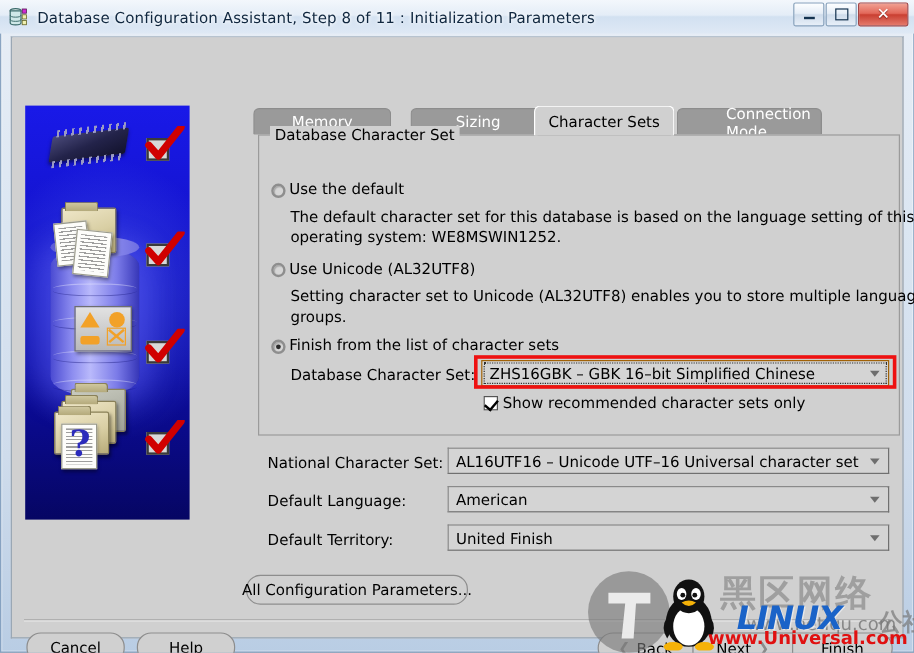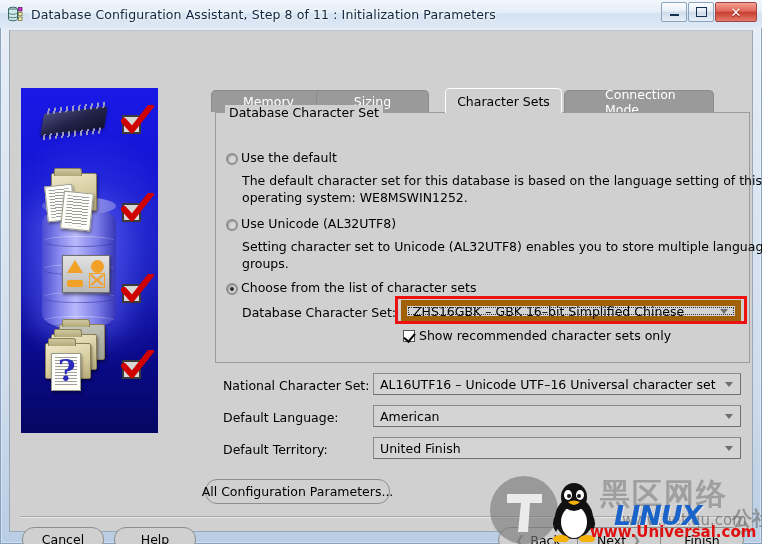--- a/index.html
+++ b/index.html
@@ -278,21 +278,21 @@
     display:flex; align-items:center; justify-content:center;
   }
   .combo .arrow::after{
     content:""; width:0;height:0;
     border-left:4.5px solid transparent;
     border-right:4.5px solid transparent;
     border-top:5px solid #6e6e6e;
     margin-right:6px;
   }
   .combo.focused{
-    border:6px solid #a16207;
+    border:1px solid #a16207;
     box-shadow: inset 0 0 0 1px #d4d4d4;
     align-items: center;
   }
   .combo.focused .focusring{
     position:absolute; left:1px; top:1px; right:1px; bottom:1px;
     border:1px dotted #303030;
     pointer-events:none;
   }
 
   
@@ -481,46 +481,46 @@
         <svg class="tick" viewBox="0 0 34 30">
             <path d="M4 16 L12 25 L31 1" stroke="#d00000" stroke-width="6" fill="none" stroke-linecap="round" stroke-linejoin="round"></path>
           </svg>
       </div>
     </div>
 
     <div id="tabstrip">
       <div class="tab" style="left:6px;width:115px;">
         <span>Memory</span>
       </div>
-      <div class="tab" style="left:111px;width:113px;">
+      <div class="tab" style="left:137px;width:113px;">
         <span>Sizing</span>
       </div>
       <div class="tab active" style="left:240px;width:117px;">
         <span>Character Sets</span>
       </div>
-      <div class="tab" style="left:359px;width:150px;padding-left:40px;">
+      <div class="tab" style="left:359px;width:121px;padding-left:40px;">
         <span>Connection Mode</span>
       </div>
     </div>
 
     <div id="groupbox"></div>
     <div id="groupbox-title" class="lbl">Database Character Set</div>
 
     <div class="radio" style="left:216px;top:122px;"></div>
     <div class="lbl" style="position:absolute;left:231px;top:119px;">Use the default</div>
     <div class="lbl" style="position:absolute;left:232px;top:142px;">The default character set for this database is based on the language setting of this</div>
     <div class="lbl" style="position:absolute;left:232px;top:159px;">operating system: WE8MSWIN1252.</div>
 
     <div class="radio" style="left:216px;top:188px;"></div>
     <div class="lbl" style="position:absolute;left:231px;top:185px;">Use Unicode (AL32UTF8)</div>
     <div class="lbl" style="position:absolute;left:232px;top:208px;">Setting character set to Unicode (AL32UTF8) enables you to store multiple language</div>
     <div class="lbl" style="position:absolute;left:232px;top:225px;">groups.</div>
 
     <div class="radio sel" style="left:216px;top:252px;"></div>
-    <div class="lbl" style="position:absolute;left:231px;top:249px;">Choose from the list of character sets</div>
+    <div class="lbl" style="position:absolute;left:231px;top:249px;">Finish from the list of character sets</div>
 
     <div class="lbl" style="position:absolute;left:232px;top:274px;">Database Character Set:</div>
     <div class="combo focused" style="left:391px;top:269px;width:340px;">
       <div class="val">ZHS16GBK – GBK 16–bit Simplified Chinese</div>
       <div class="arrow"></div>
       <div class="focusring"></div>
     </div>
     <div id="redbox"></div>
 
     <div class="checkbox checked" style="left:393px;top:299px;"></div>

